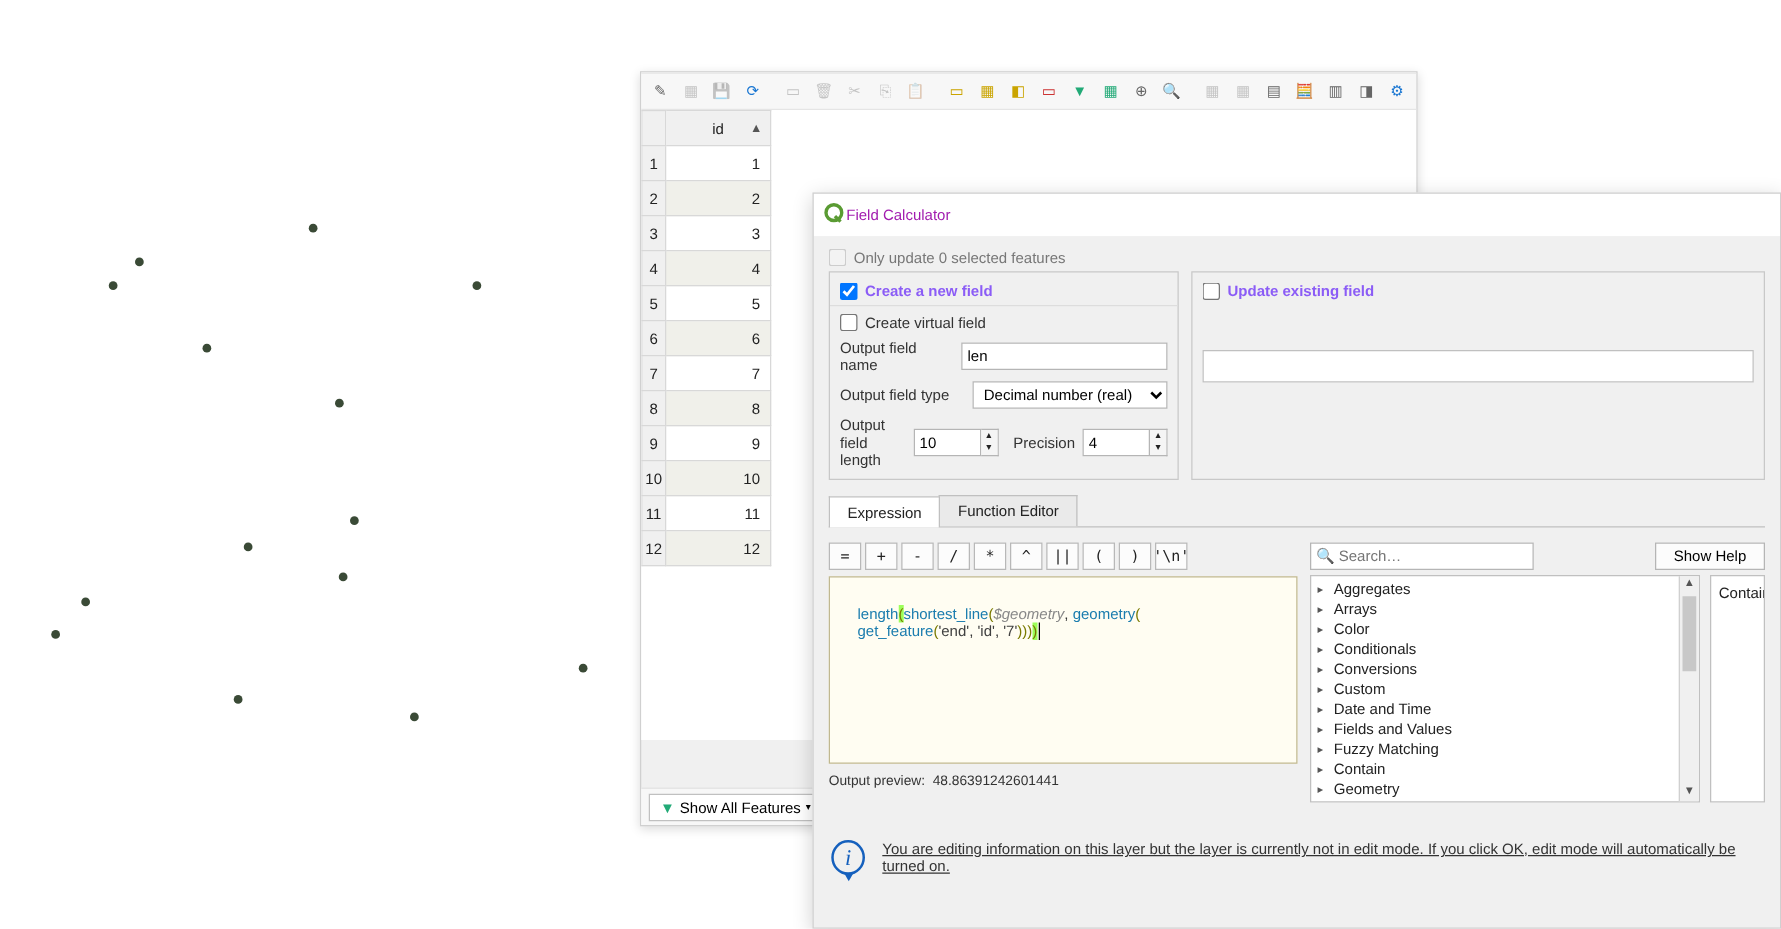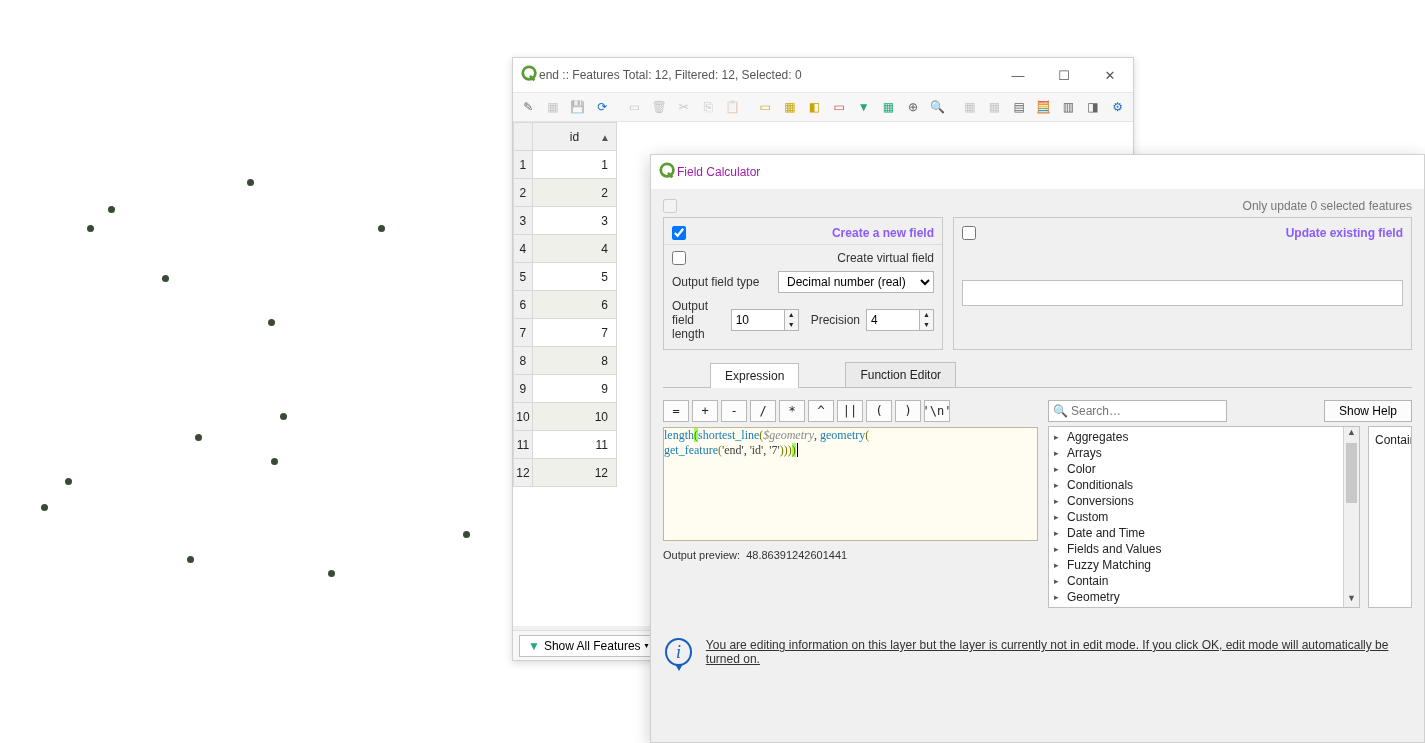--- a/index.html
+++ b/index.html
@@ -138,21 +138,20 @@
   overflow: hidden;
 }
 .fc-body {
   padding: 10px 12px 0 12px;
   background: #f0f0f0;
 }
 .chk-row {
   display: flex; align-items: center; gap: 6px;
   margin-bottom: 4px;
   color: #777;
-  justify-content: space-between;
 }
 .chk-row input[type=checkbox] {
   width: 14px; height: 14px;
 }
 .fc-columns {
   display: flex; gap: 10px; margin-top: 2px;
 }
 .fc-col-left {
   width: 280px;
   border: 1px solid #c8c8c8;
@@ -206,21 +205,20 @@
   display: flex;
   border-bottom: 1px solid #c0c0c0;
 }
 .tab {
   padding: 5px 14px;
   border: 1px solid #c0c0c0;
   border-bottom: none;
   background: #eaeaea;
   font-size: 12px;
   margin-right: -1px;
-  margin-left: 47px;
 }
 .tab.active {
   background: #fff;
   position: relative;
   top: 1px;
 }
 
 .expr-area {
   display: flex; gap: 10px; margin-top: 12px;
 }
@@ -231,25 +229,25 @@
 .op-btn {
   width: 26px; height: 22px;
   border: 1px solid #b8b8b8;
   background: #fcfcfc;
   font-family: monospace;
   font-size: 12px;
   display: flex; align-items: center; justify-content: center;
 }
 .expr-box {
   width: 100%;
-  height: 114px;
+  height: 150px;
   border: 1px solid #c0b890;
   background: #fffdf2;
-  padding: 0;
-  font-family: Liberation Serif, serif;
+  padding: 22px;
+  font-family: Liberation Sans, sans-serif;
   font-size: 12px;
   color: #333;
   white-space: pre-wrap;
 }
 .tok-fn { color: #1a7cae; }
 .tok-paren { color: #7a7a00; }
 .tok-var { color: #888; font-style: italic; }
 .tok-str { color: #404040; }
 .hl-paren { background: #9cff5a; }
 .output-preview { margin-top: 8px; font-size: 11px; color: #333; }
@@ -369,34 +367,20 @@
     <div class="pt" style="left: 195px; top: 434px;"></div>
     <div class="pt" style="left: 271px; top: 458px;"></div>
     <div class="pt" style="left: 65px; top: 478px;"></div>
     <div class="pt" style="left: 41px; top: 504px;"></div>
     <div class="pt" style="left: 463px; top: 531px;"></div>
     <div class="pt" style="left: 187px; top: 556px;"></div>
     <div class="pt" style="left: 328px; top: 570px;"></div>
   </div>
 
 <div class="attr-win">
-  <div class="titlebar">
-    <span>
-      <svg class="q-svg" viewBox="0 0 20 20">
-          <circle cx="9" cy="9" r="7" fill="none" stroke="#5a9b33" stroke-width="3"></circle>
-          <rect x="11" y="11" width="7" height="3" fill="#5a9b33" transform="rotate(45 11 11)"></rect>
-        </svg>
-    </span>
-    <span class="titlebar-title">end :: Features Total: 12, Filtered: 12, Selected: 0</span>
-    <div class="win-btns">
-      <div class="win-btn">—</div>
-      <div class="win-btn">☐</div>
-      <div class="win-btn">✕</div>
-    </div>
-  </div>
   <div class="toolbar">
     <div class="tb-btn">✎</div>
     <div class="tb-btn" style="opacity:.35">▦</div>
     <div class="tb-btn" style="opacity:.35">💾</div>
     <div class="tb-btn" style="color:#1976d2">⟳</div>
     <div style="width:6px"></div>
     <div class="tb-btn" style="opacity:.35">▭</div>
     <div class="tb-btn" style="opacity:.35">🗑</div>
     <div class="tb-btn" style="opacity:.35">✂</div>
     <div class="tb-btn" style="opacity:.35">⎘</div>
@@ -511,20 +495,24 @@
         <div class="chk-row">
           <input type="checkbox" checked="" style="">
           <span class="fc-chk-bold">Create a new field</span>
         </div>
         <div style="border-top:1px solid #ddd; margin:4px -8px 6px -8px"></div>
         <div class="chk-row">
           <input type="checkbox" style="">
           <span style="color:#333">Create virtual field</span>
         </div>
         <div class="field-row">
+          <label>Output field name</label>
+          <input type="text" value="len" style="">
+        </div>
+        <div class="field-row">
           <label>Output field type</label>
           <select>
             <option>Decimal number (real)</option>
           </select>
         </div>
         <div class="field-row">
           <label>Output field length</label>
           <div class="spin-wrap">
             <input type="text" class="numsmall" value="10" style="">
             <div class="spin-btns">

